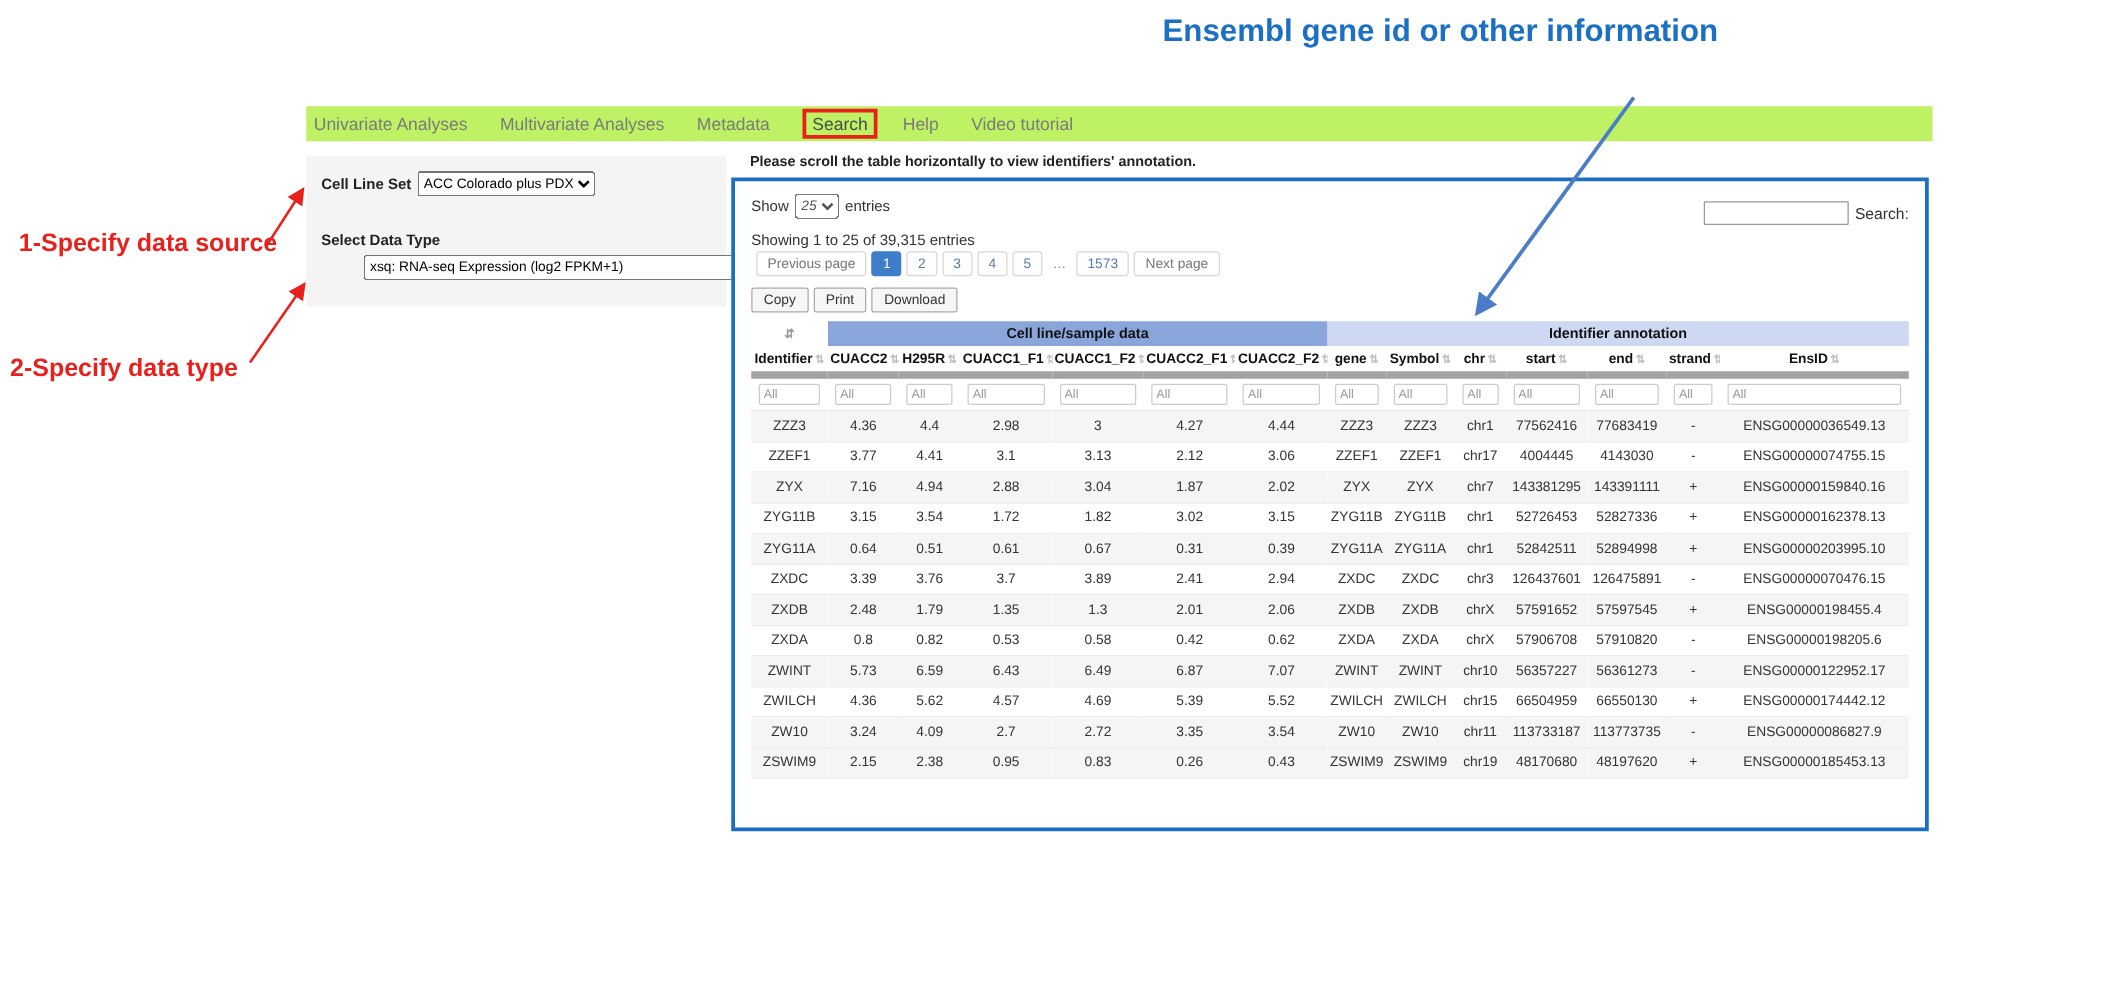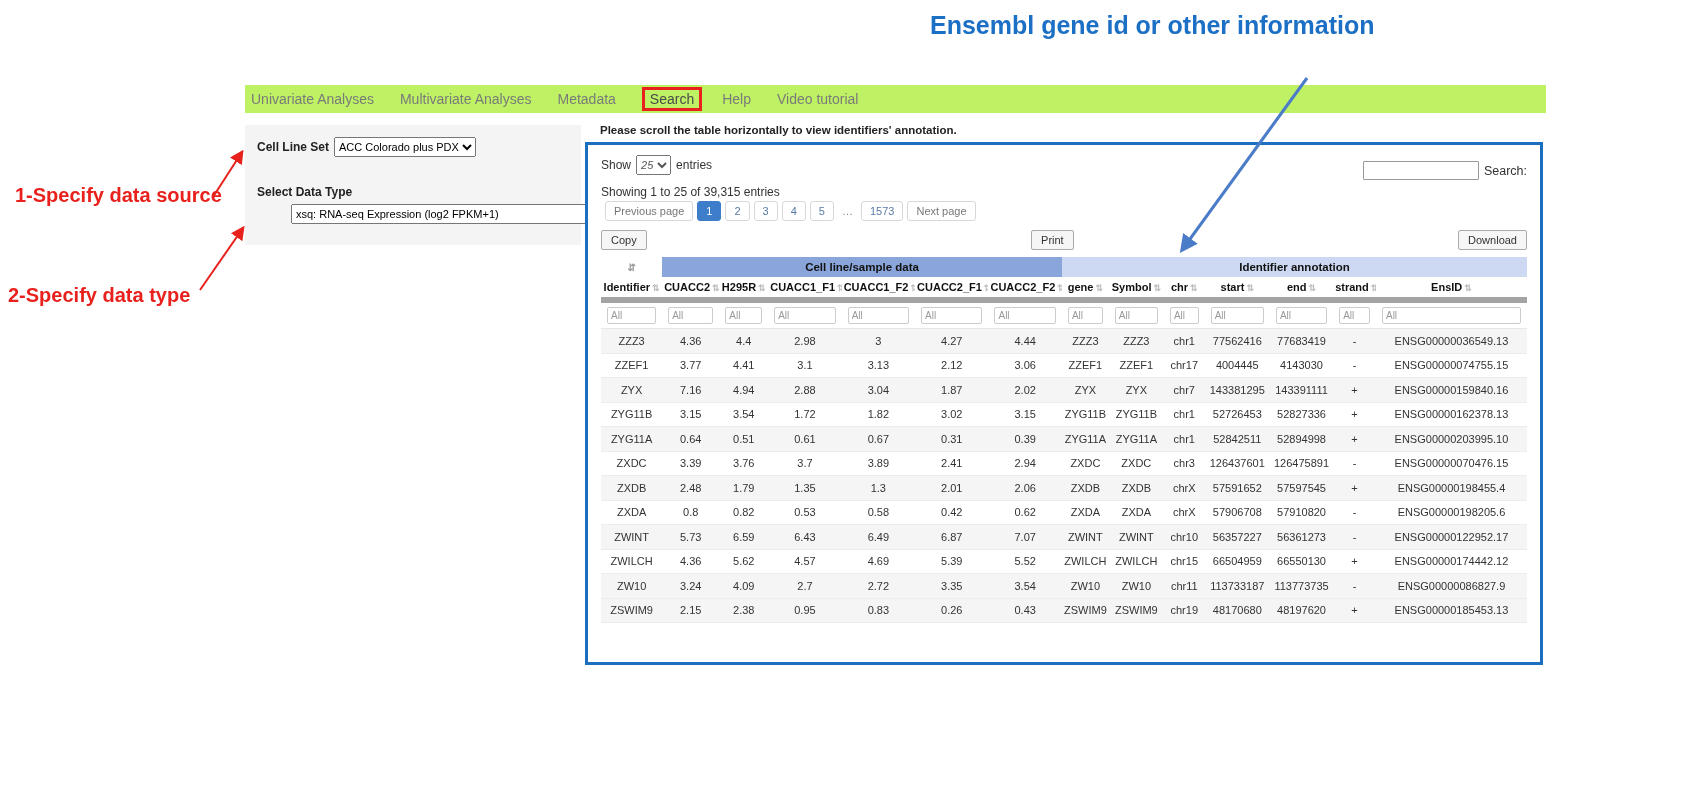--- a/index.html
+++ b/index.html
@@ -38,21 +38,21 @@
   .show-group select { font-size: 11px; height: 20px; color: #555; font-style: italic; }
   .search-group { display: flex; align-items: center; gap: 5px; margin-top: 6px; }
   .search-input { width: 116px; height: 19px; border: 1px solid #999; border-radius: 1px; font-size: 11px; padding: 0 4px; }
   .search-label { font-size: 12.5px; color: #333; }
   .showing-text { font-size: 12px; color: #333; margin-bottom: 2px; }
   .pg-row { display: flex; justify-content: flex-start; align-items: center; margin: 0 0 9px 0; }
   .pg-btn { font-size: 11px; color: #5a7aa8; border: 1px solid #d8d8d8; border-radius: 3px; padding: 3px 8px; margin-left: 4px; cursor: pointer; background: #fff; }
   .pg-side { color: #777; }
   .pg-active { background: #3e7dca; border-color: #3e7dca; color: #fff; }
   .pg-ellipsis { font-size: 11px; color: #888; padding: 3px 4px; margin-left: 4px; }
-  .btn-row { display: flex; gap: 4px; margin-bottom: 7px; justify-content: space-between; }
+  .btn-row { display: flex; gap: 4px; margin-bottom: 7px; }
   .dt-btn { font-size: 11px; color: #333; background: #f6f6f6; border: 1px solid #aaa; border-radius: 2px; padding: 3px 9px; cursor: pointer; font-family: "Liberation Sans", sans-serif; }
 
   
   .data-table { width: 100%; border-collapse: collapse; table-layout: fixed; font-size: 11px; color: #333; }
   .data-table th, .data-table td { text-align: center; padding: 4px 2px; overflow: hidden; white-space: nowrap; }
   .group-corner { background: #fff; color: #999; font-size: 10px; text-align: left; padding-left: 6px; cursor: pointer; }
   .group-th { font-size: 11.5px; font-weight: bold; color: #111; padding: 4px 0; }
   .group-blue { background: #89a5da; }
   .group-light { background: #cdd9f2; }
   .col-th { font-weight: bold; font-size: 11px; color: #111; cursor: pointer; border-bottom: 6px solid #a3a3a3; padding: 6px 1px; }

